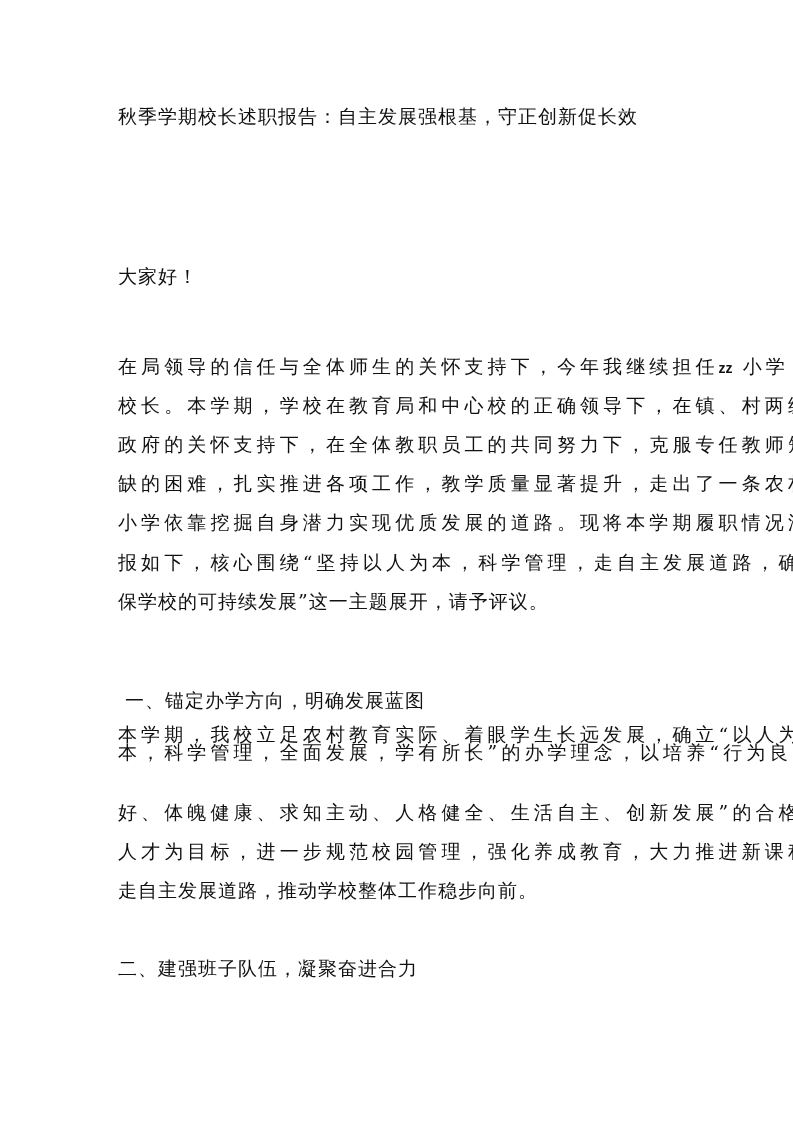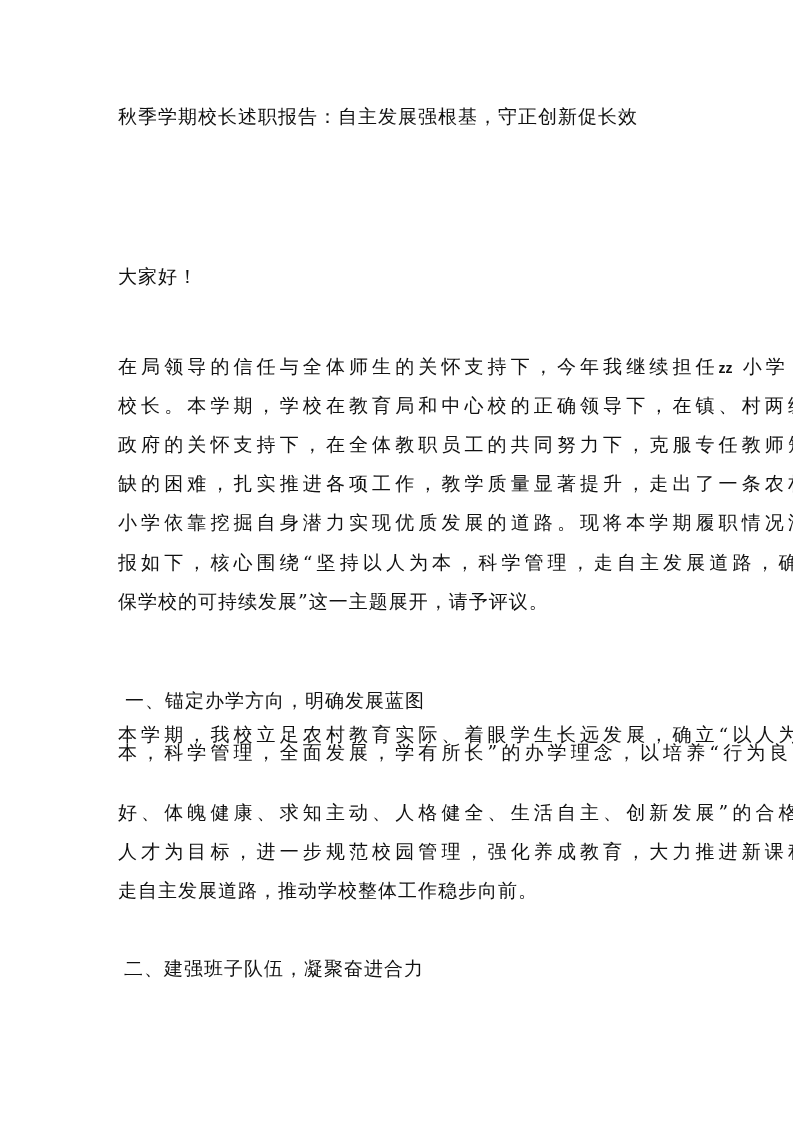--- a/index.html
+++ b/index.html
@@ -61,16 +61,16 @@
   <div>
     <div class="line short" style="top:688px; white-space:pre;"> 一、锚定办学方向，明确发展蓝图</div>
     <div class="line" style="top:722px;">本学期，我校立足农村教育实际、着眼学生长远发展，确立“以人为</div>
     <div class="line" style="top:740px;">本，科学管理，全面发展，学有所长”的办学理念，以培养“行为良</div>
     <div class="line" style="top:800px;">好、体魄健康、求知主动、人格健全、生活自主、创新发展”的合格</div>
     <div class="line" style="top:839px;">人才为目标，进一步规范校园管理，强化养成教育，大力推进新课程</div>
     <div class="line short" style="top:878px;">走自主发展道路，推动学校整体工作稳步向前。</div>
   </div>
 
   <div>
-    <div class="line short" style="top:956px;margin-left:6px;">二、建强班子队伍，凝聚奋进合力</div>
+    <div class="line short" style="top:956px;">二、建强班子队伍，凝聚奋进合力</div>
   </div>
 
 </div>
 
 </body></html>

